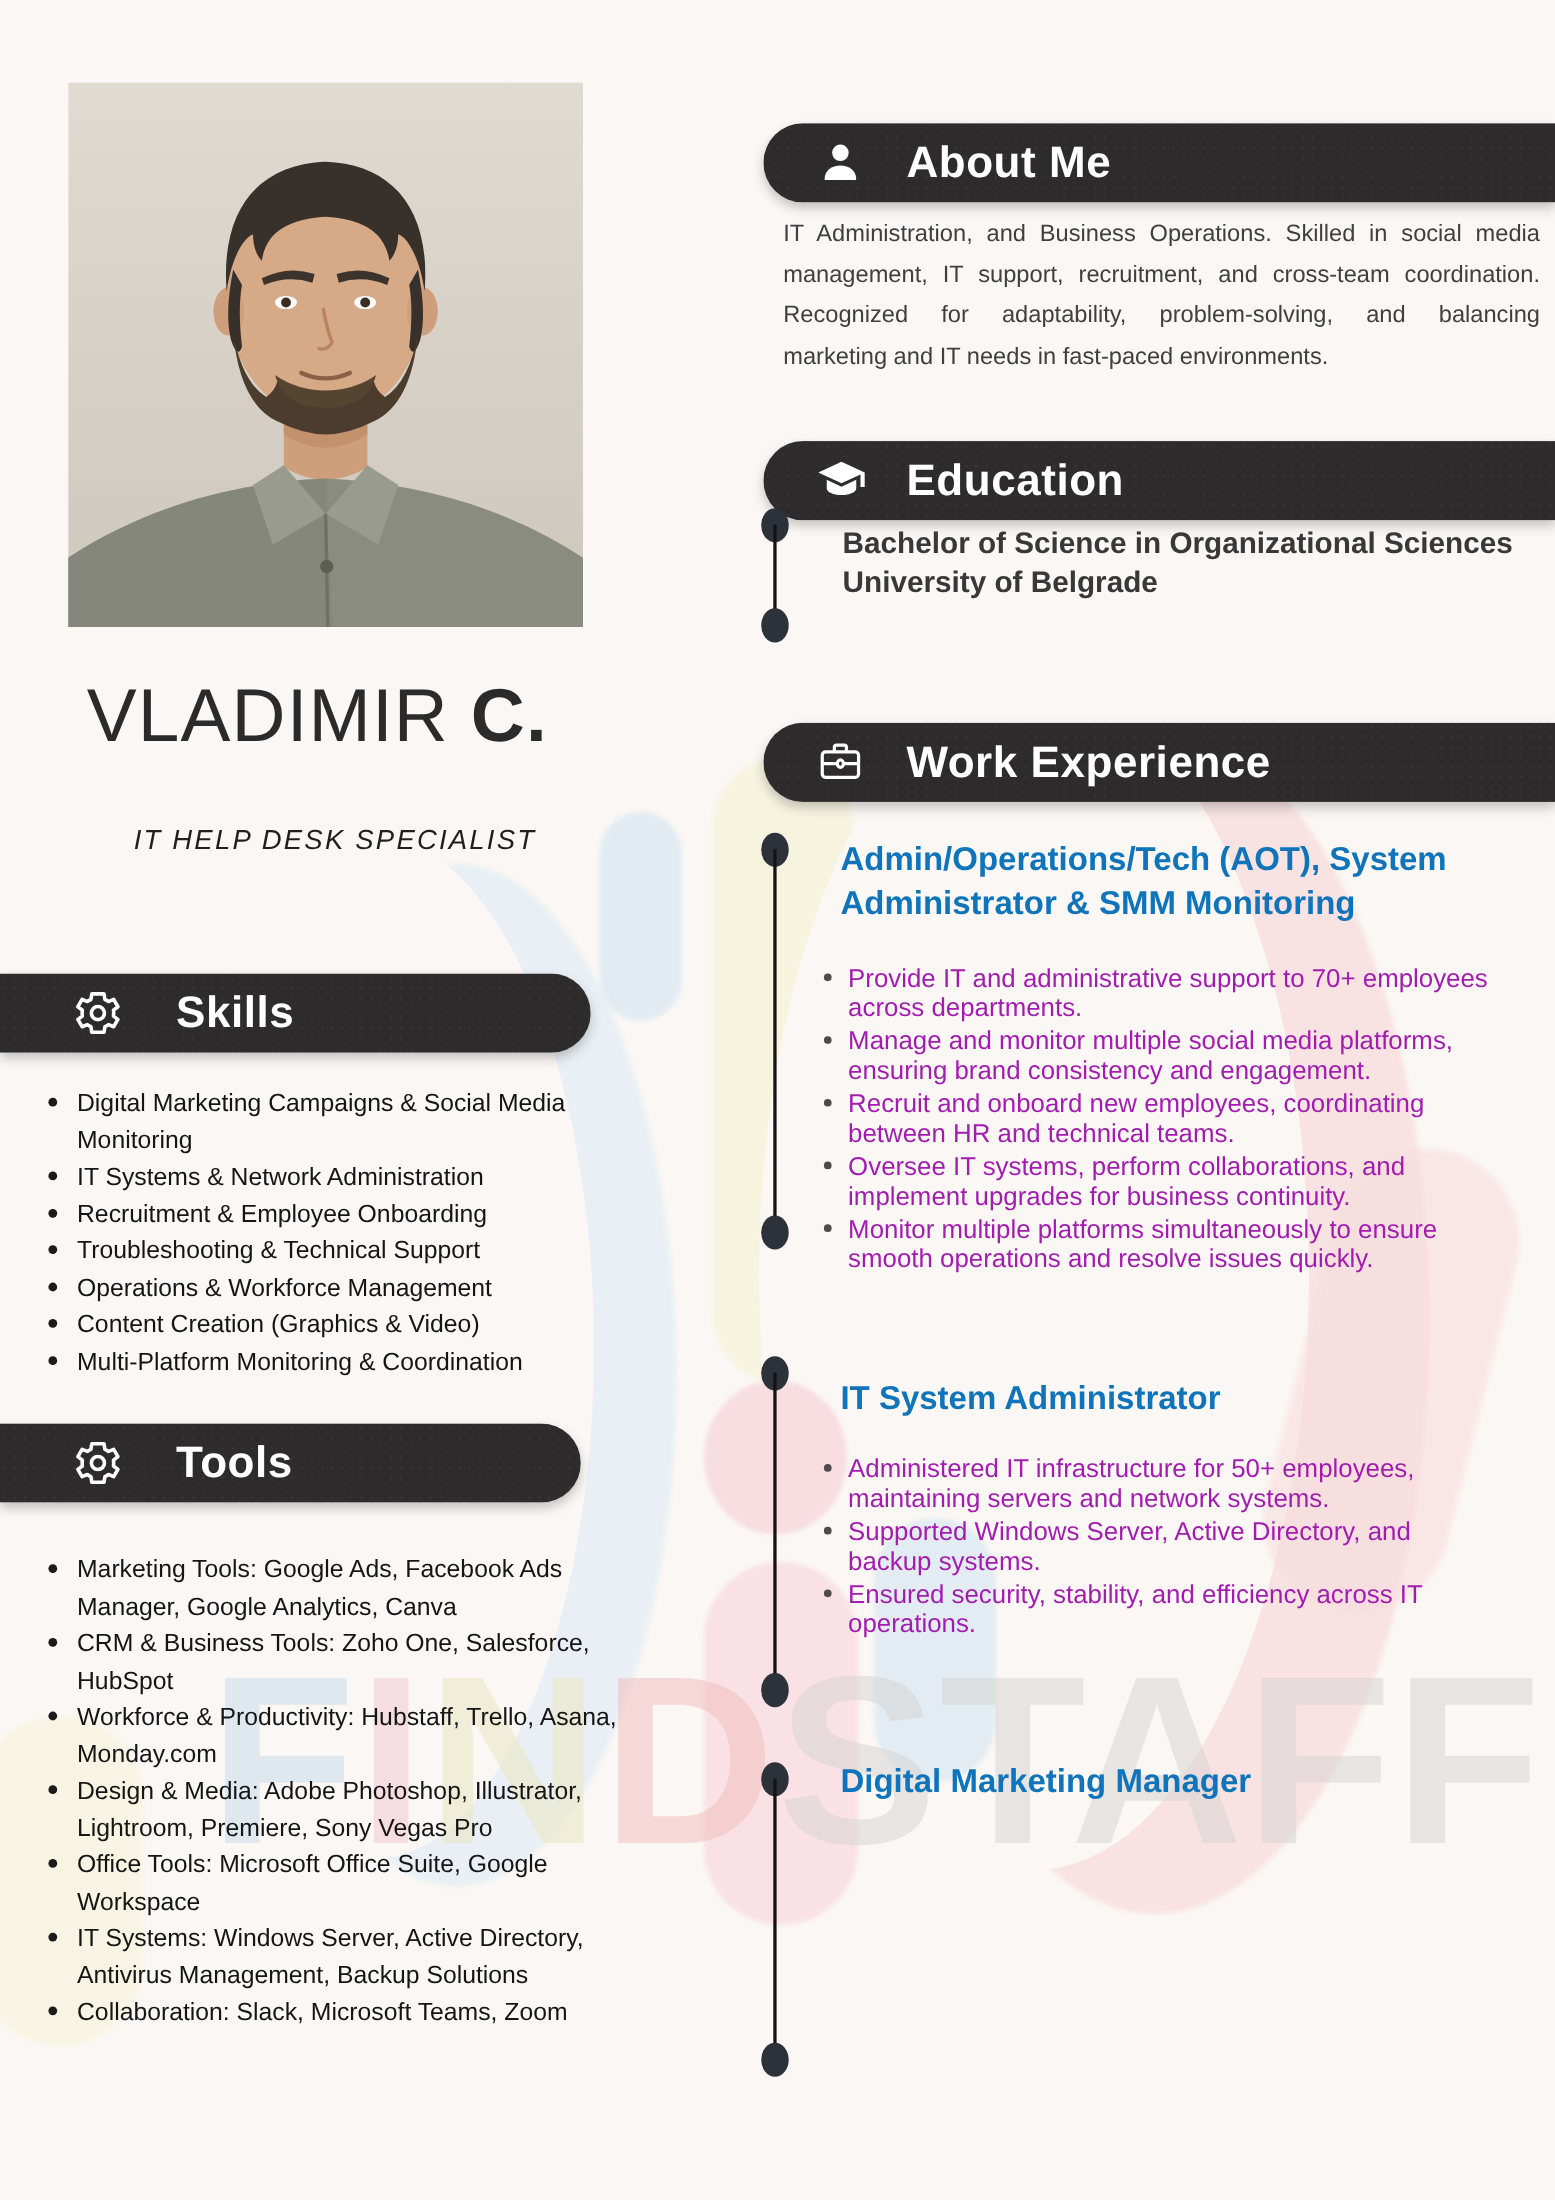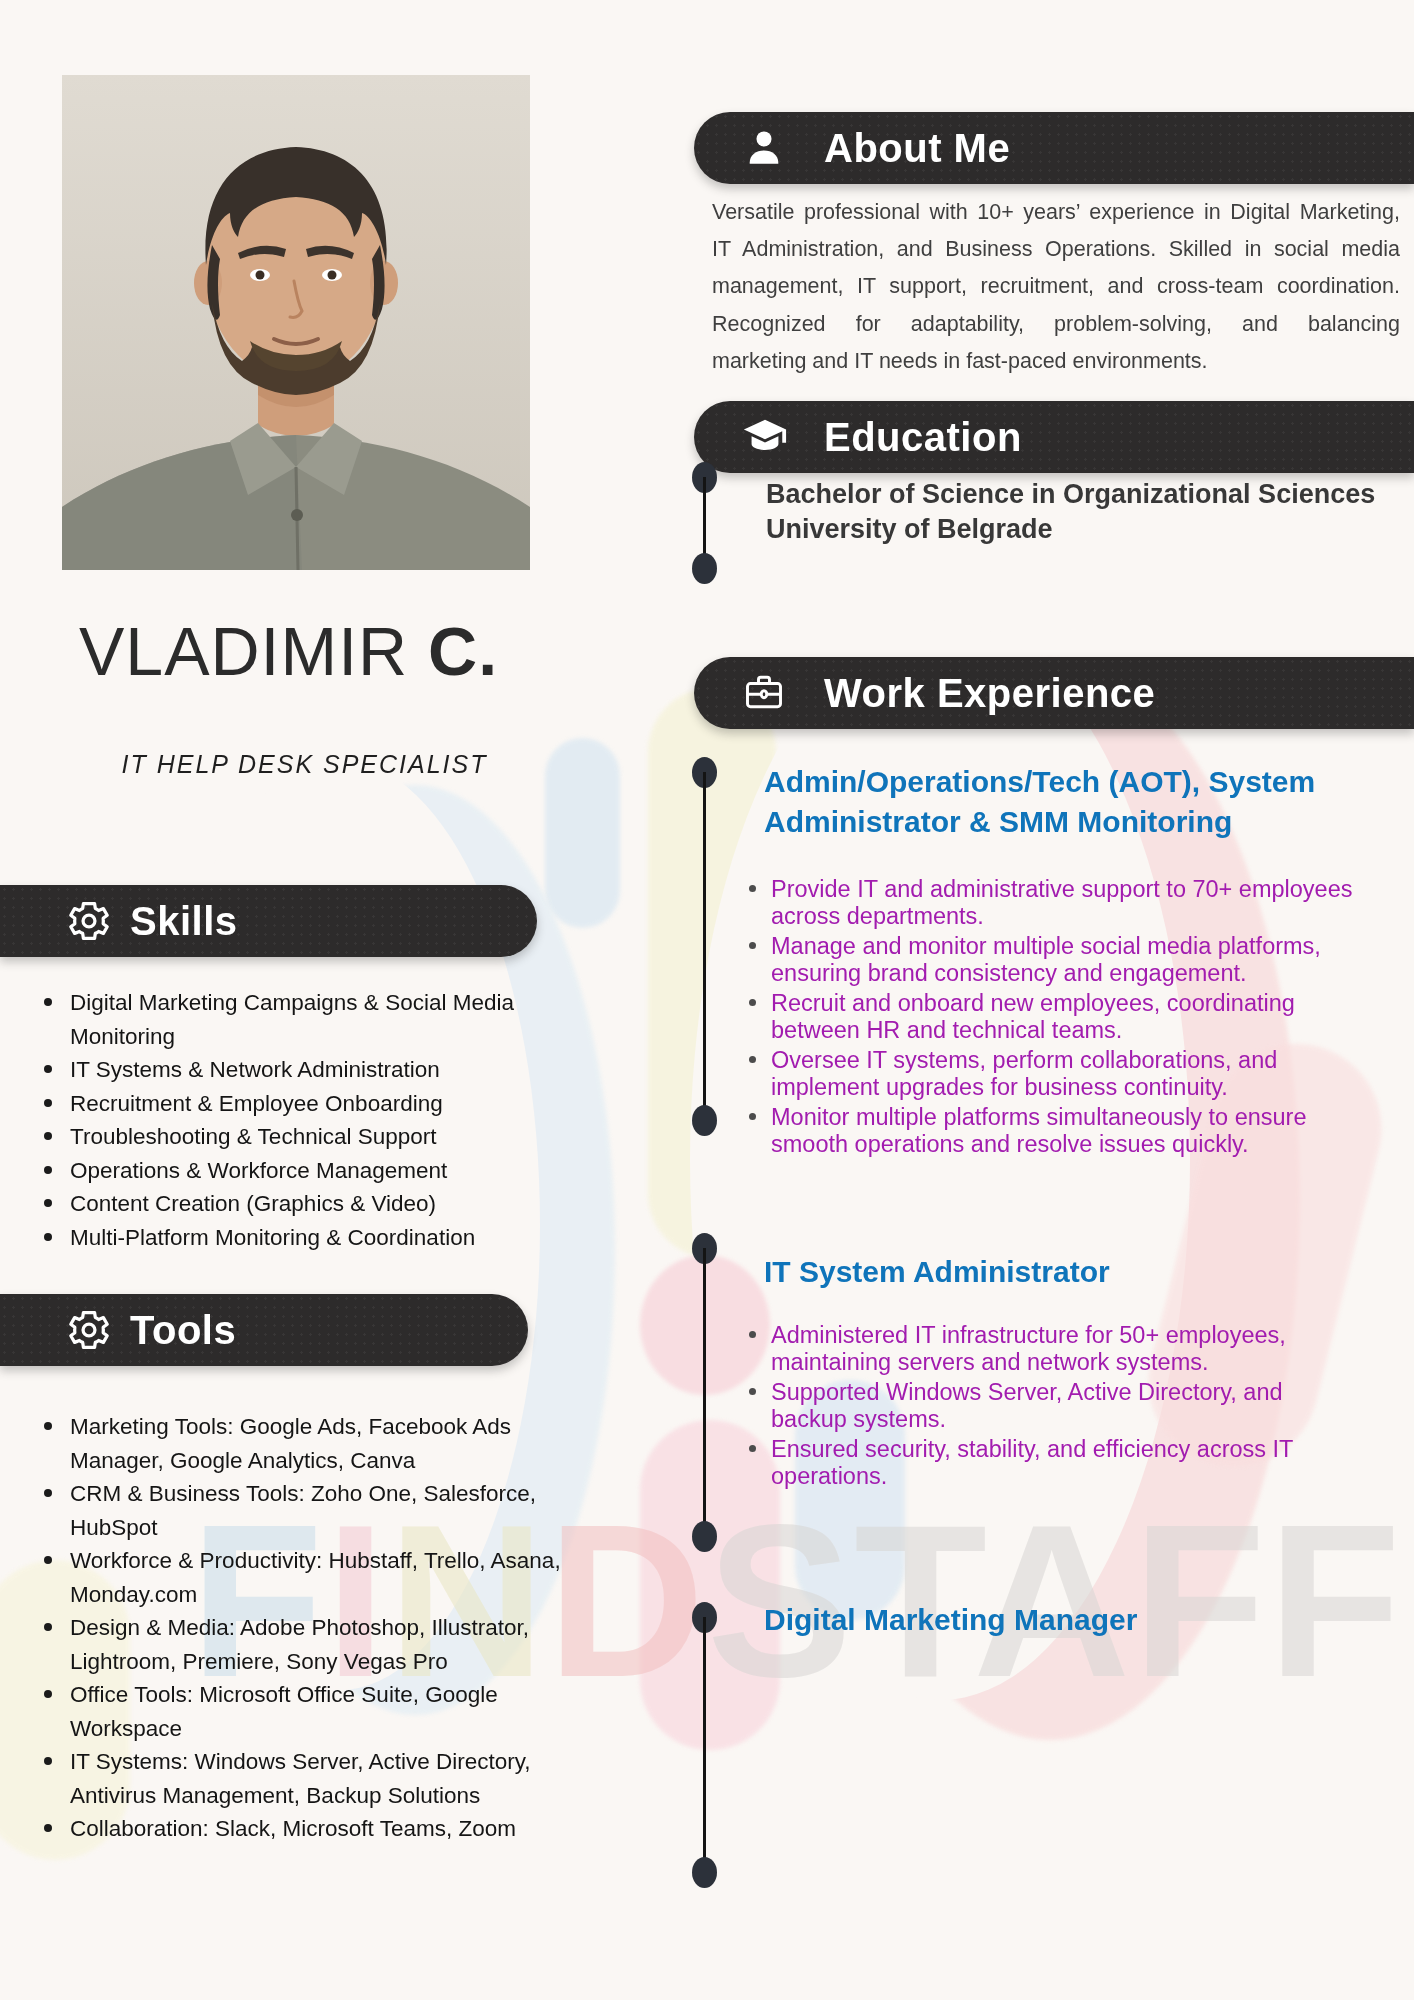--- a/index.html
+++ b/index.html
@@ -12,21 +12,21 @@
       letter-spacing:2px;opacity:.55;white-space:nowrap;line-height:1;}
   .content{position:absolute;z-index:3;}
 
   
   .pill{position:absolute;z-index:3;height:72px;background:#2d2b2b;color:#fff;
         display:flex;align-items:center;box-shadow:0 5px 10px rgba(40,40,40,.25);
         background-image:radial-gradient(rgba(255,255,255,.05) 1px,transparent 1.4px);
         background-size:9px 9px;}
   .pill .icon{width:46px;height:46px;flex:0 0 auto;}
   .pill .label{font-weight:700;font-size:40px;letter-spacing:.5px;}
-  .pill-left{left:0;width:471px;border-radius:0 36px 36px 0;padding-left:66px;gap:18px;}
+  .pill-left{left:0;width:471px;border-radius:0 36px 36px 0;padding-left:66px;gap:48px;}
   .pill-right{left:694px;right:0;border-radius:36px 0 0 36px;padding-left:48px;gap:36px;}
 
   
   .photo{left:62px;top:75px;width:468px;height:495px;}
   .name{left:16px;top:612px;width:545px;text-align:center;font-size:68px;color:#2b2b2b;
         letter-spacing:1px;white-space:nowrap;}
   .name .thin{font-weight:200;}
   .name .bold{font-weight:800;}
   .role{left:0;top:750px;width:545px;text-align:center;font-size:25px;font-style:italic;
         letter-spacing:2px;color:#1f1f1f;margin-left:32px;}
@@ -176,21 +176,20 @@
     <span class="icon">
       <svg viewBox="0 0 24 24" width="44" height="44" fill="#fff">
         <circle cx="12" cy="7.6" r="4.1"></circle>
         <path d="M4.2 20.5c0-4.1 3.5-6.6 7.8-6.6s7.8 2.5 7.8 6.6v.6H4.2z"></path>
       </svg>
     </span>
     <span class="label">About Me</span>
   </div>
   <div class="content about-text" style="position:absolute;">
 
-  <div>Versatile professional with 10+ years’ experience in Digital Marketing,</div>
       <div>IT Administration, and Business Operations. Skilled in social media</div>
       <div>management, IT support, recruitment, and cross-team coordination.</div>
       <div>Recognized for adaptability, problem-solving, and balancing</div>
       <div>marketing and IT needs in fast-paced environments.</div>
     </div>
 
   <div class="pill pill-right" style="top:401px;">
     <span class="icon">
       <svg viewBox="0 0 24 24" width="46" height="46" fill="#fff">
         <path d="M12 3L1 8.1l11 5.1 9-4.17V15h2V8.1z"></path>

